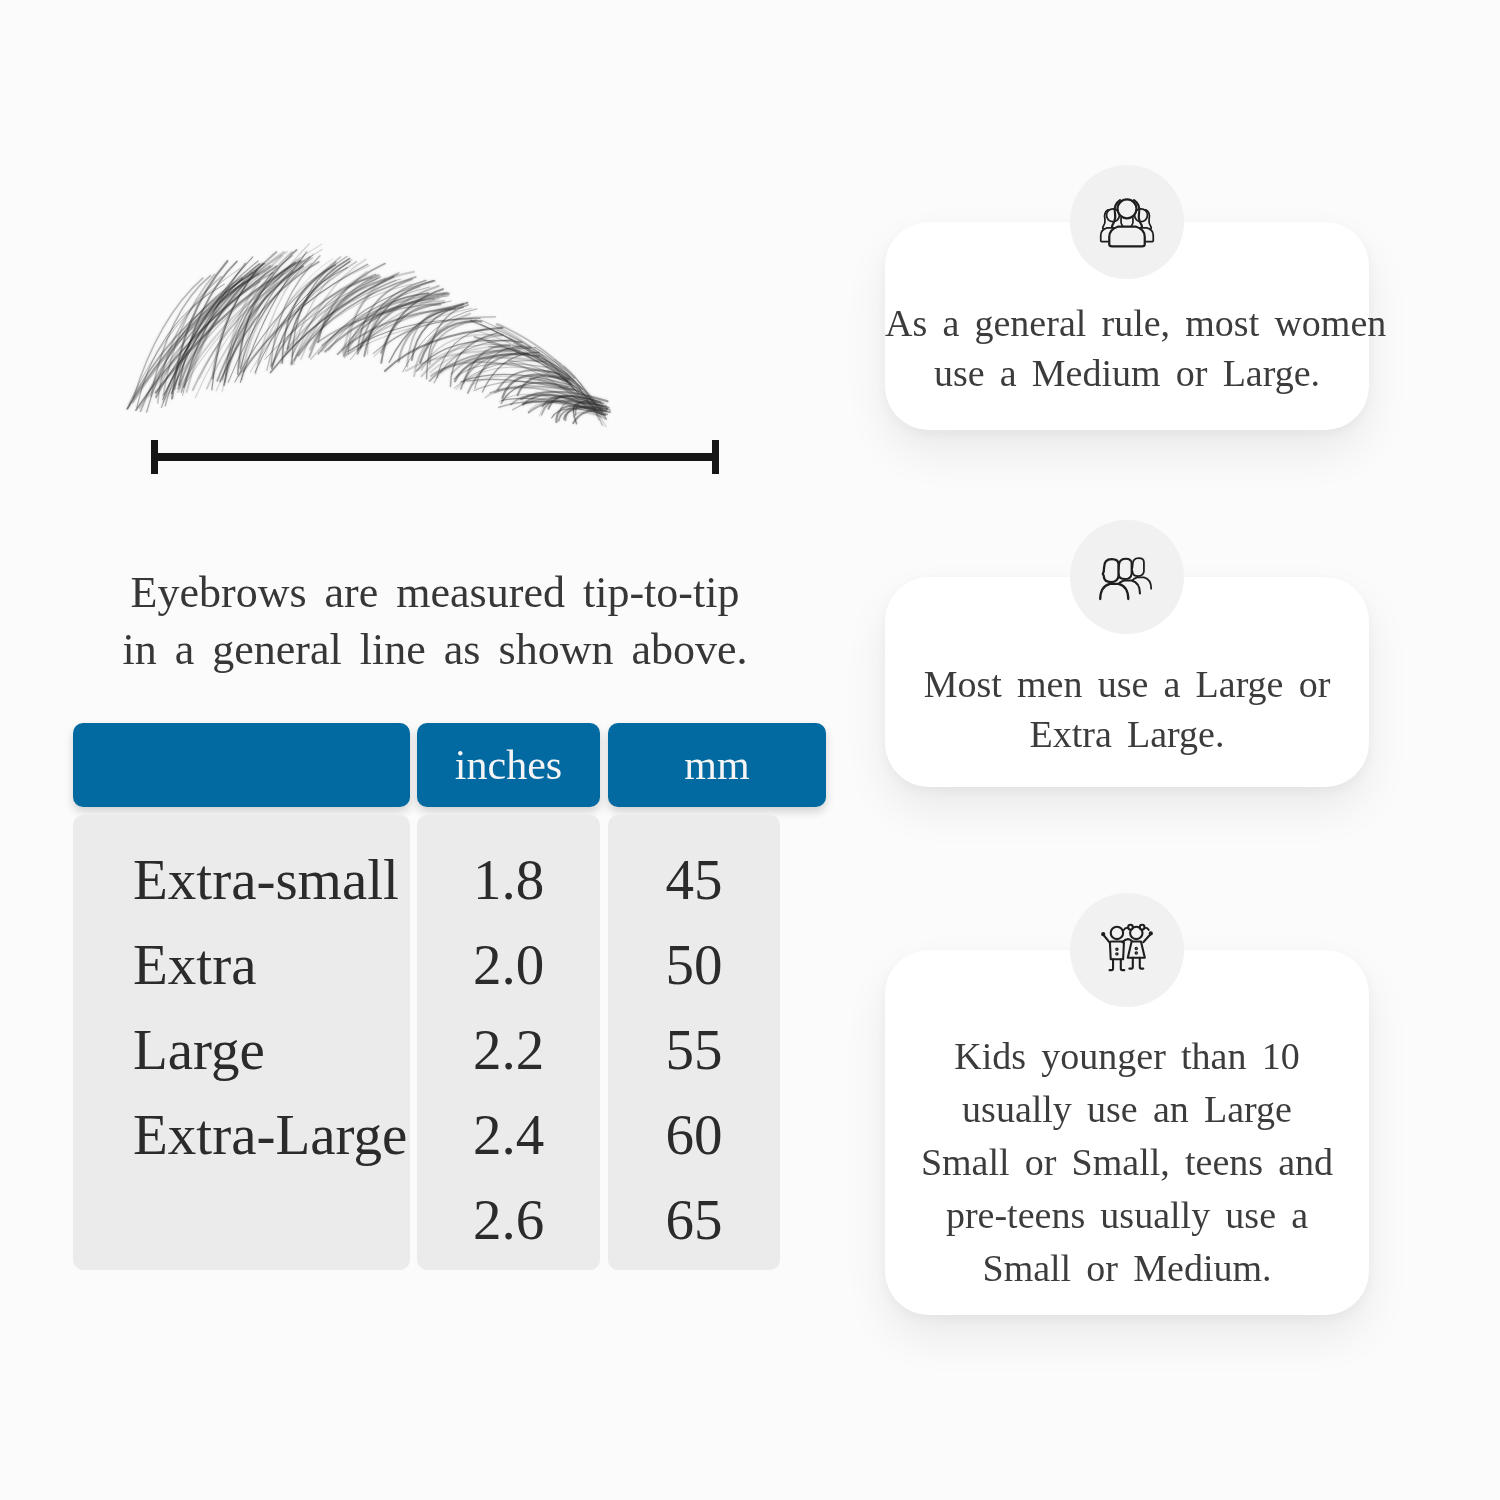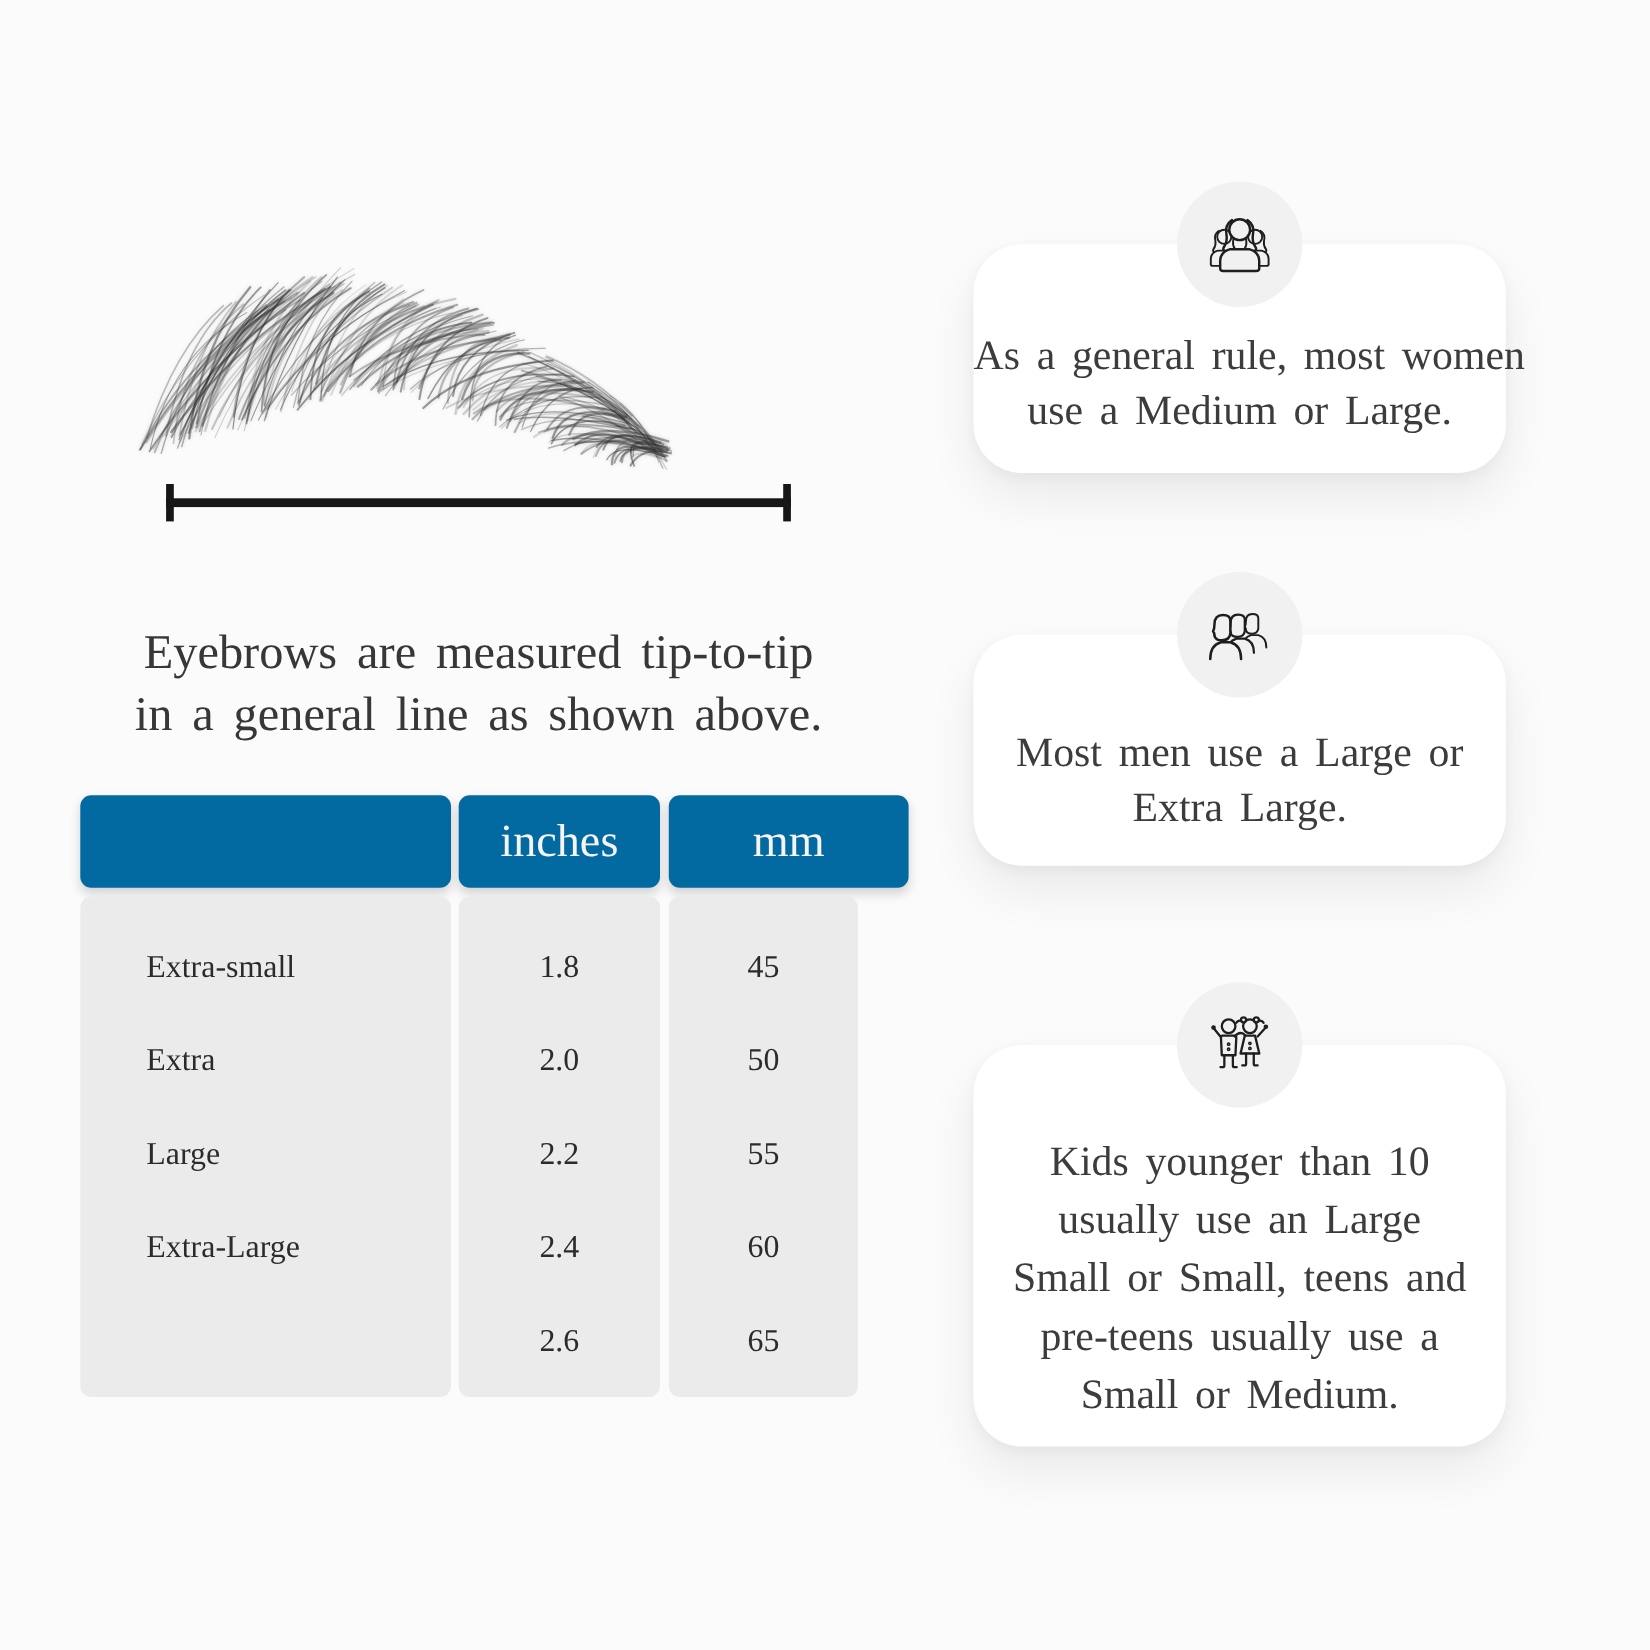--- a/index.html
+++ b/index.html
@@ -35,21 +35,21 @@
   .th3{left:608px;top:723px;width:218px;}
   .tcol{
     position:absolute;top:815px;height:455px;background:#ebebeb;border-radius:10px;
     padding-top:22px;box-sizing:border-box;
   }
   .tc1{left:73px;width:337px;}
   .tc2{left:417px;width:183px;}
   .tc3{left:608px;width:172px;}
   .trow{
     height:85px;display:flex;align-items:center;
-    font-size:29px;color:#2b2b2b;word-spacing:0.1em;white-space:nowrap;
+    font-size:57px;color:#2b2b2b;word-spacing:0.1em;white-space:nowrap;
   }
   .tc1 .trow{padding-left:60px;}
   .tc2 .trow,.tc3 .trow{justify-content:center;}
   
   .card{
     position:absolute;left:885px;width:484px;background:#ffffff;border-radius:44px;
     box-shadow:0 22px 45px rgba(0,0,0,0.07),0 4px 12px rgba(0,0,0,0.04);
     box-sizing:border-box;text-align:center;
   }
   .card-1{top:222px;height:208px;padding-top:76px;}

